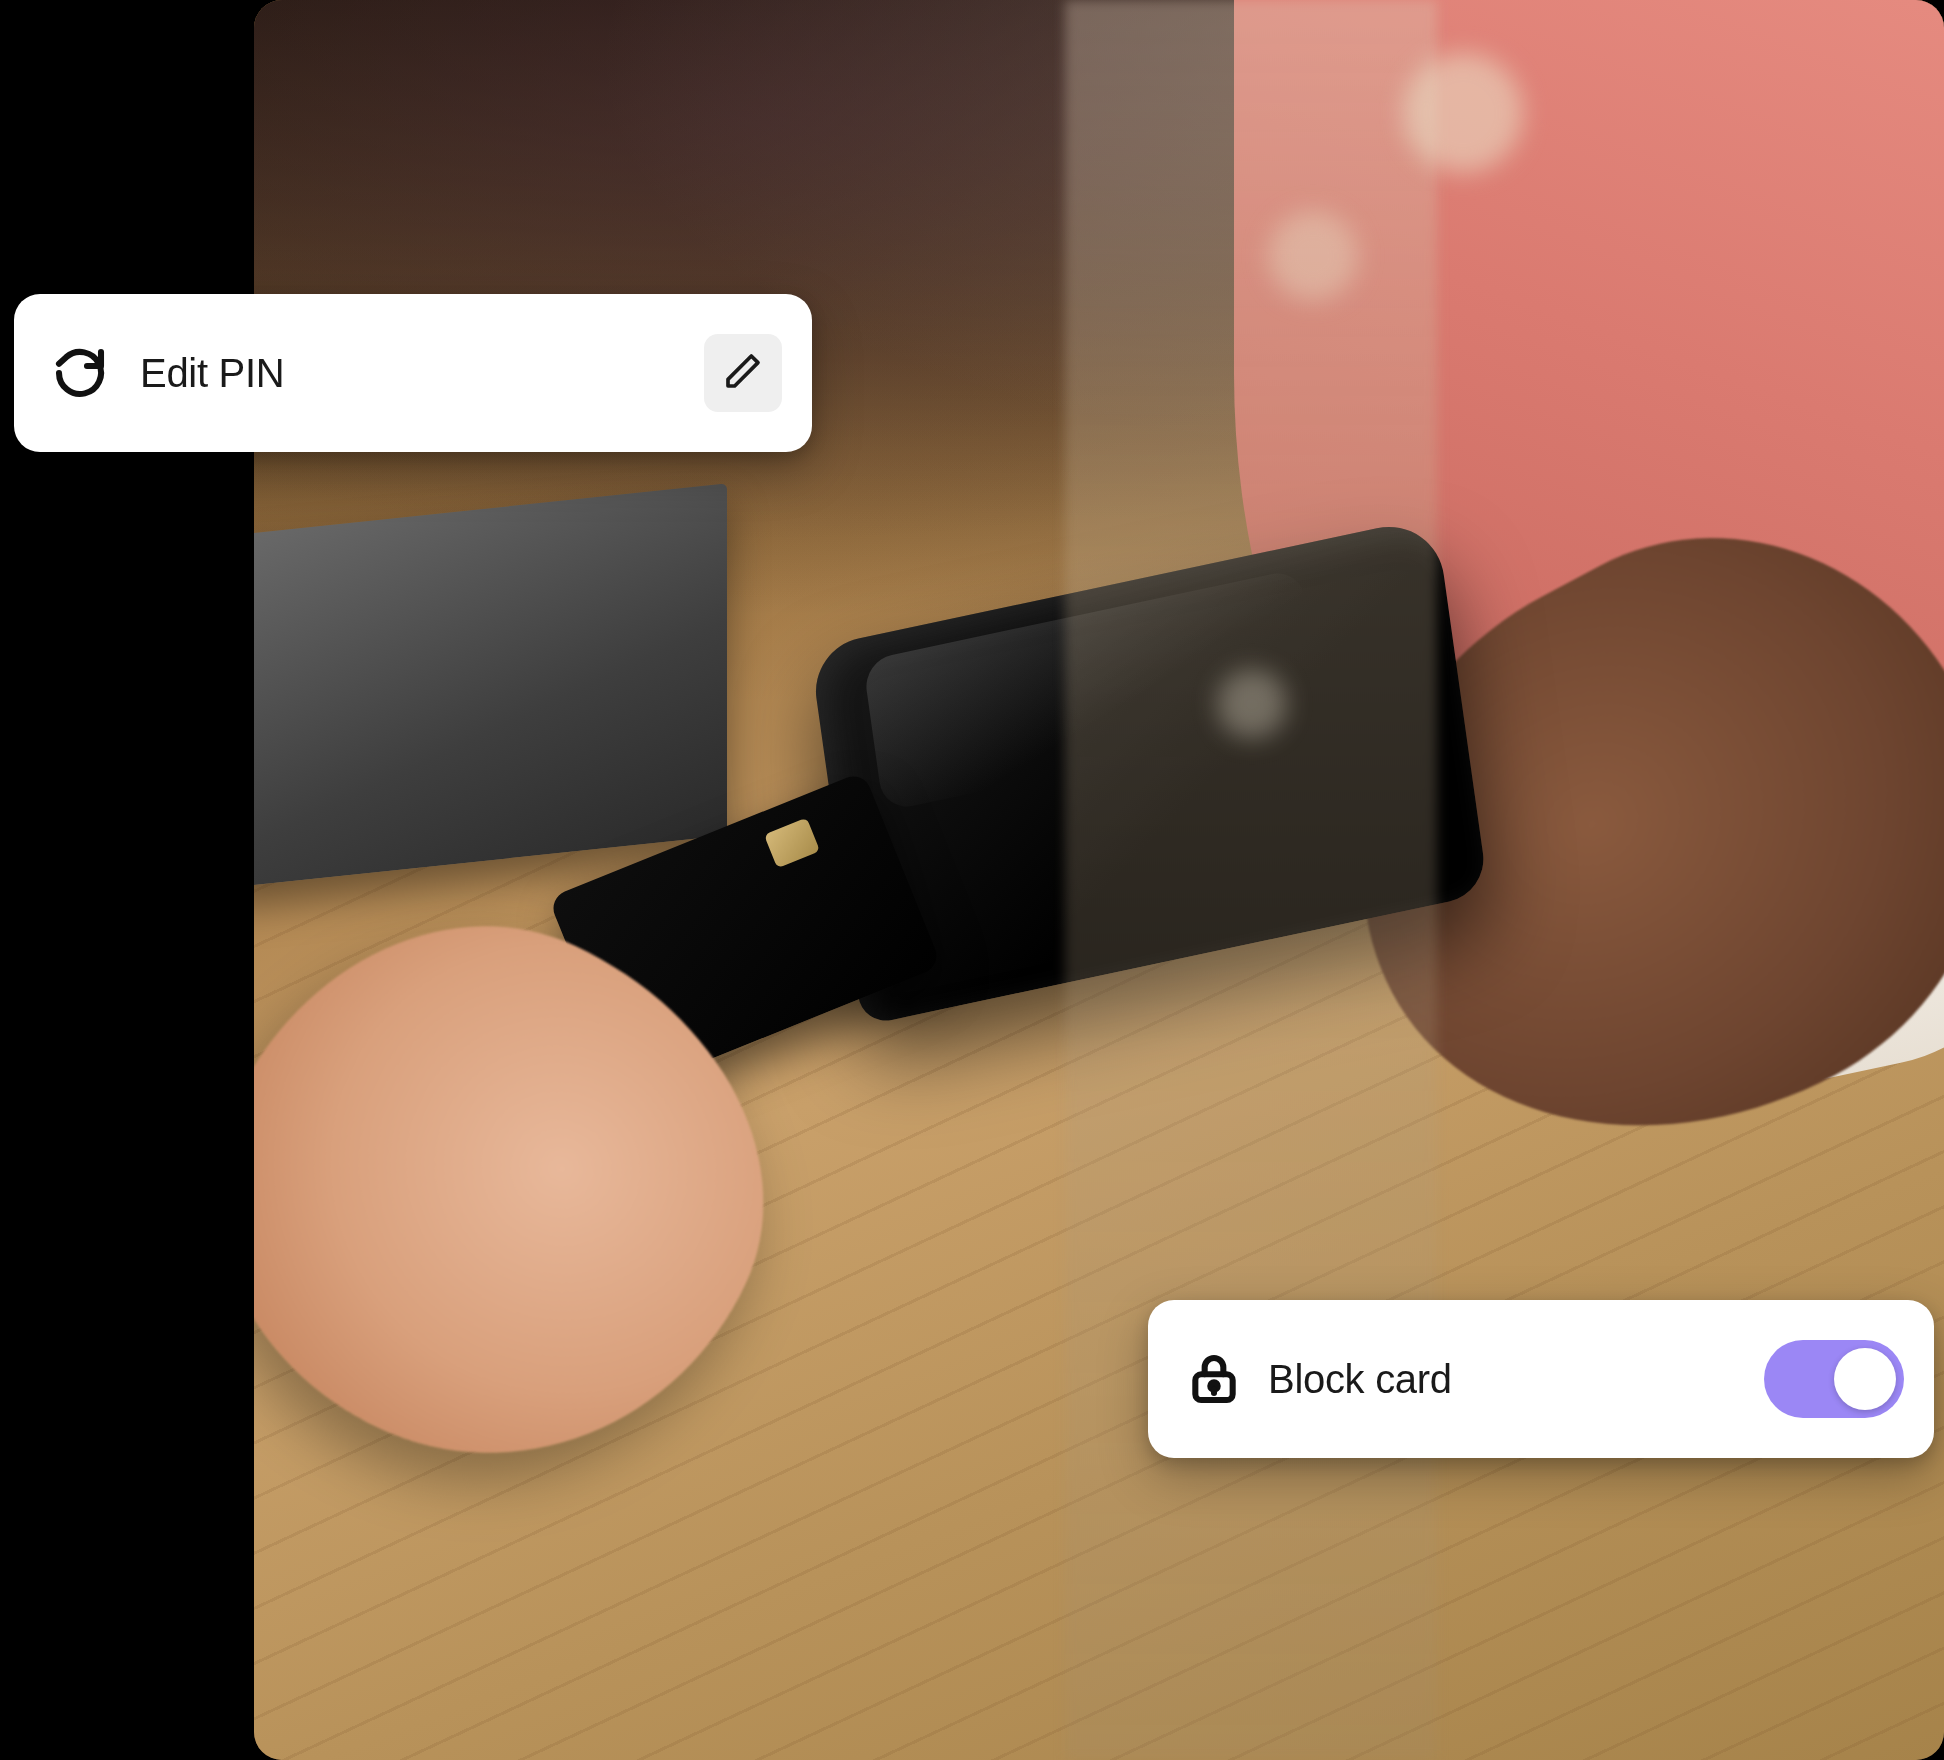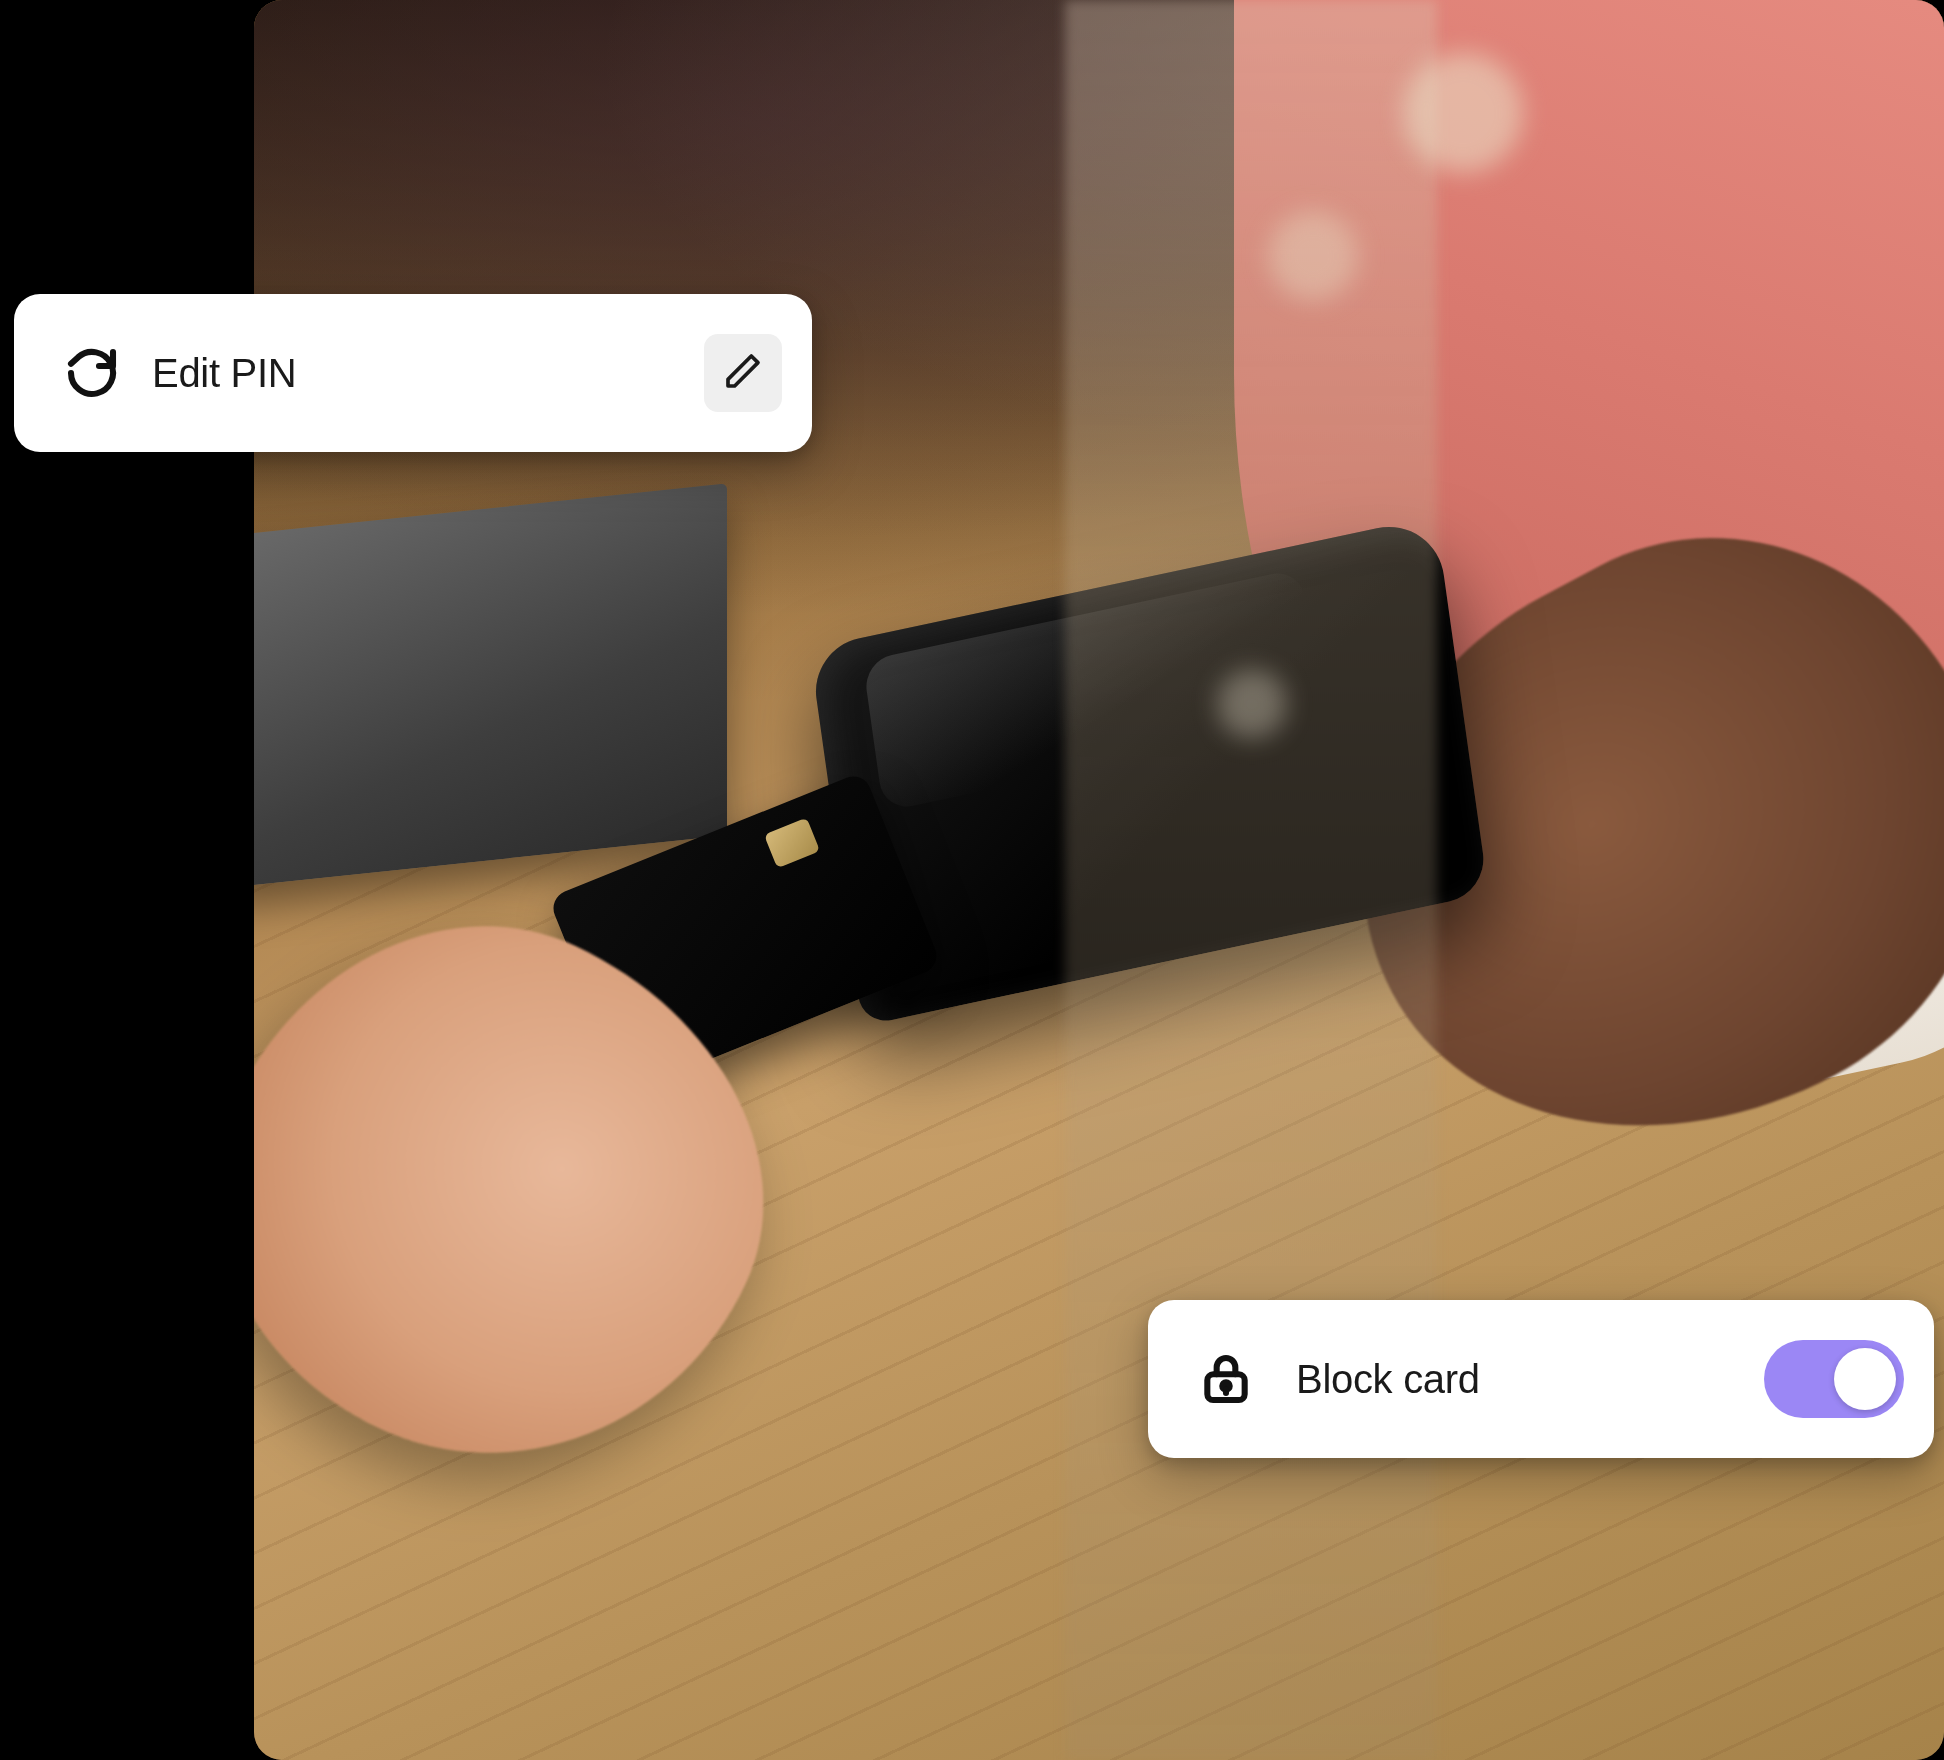--- a/index.html
+++ b/index.html
@@ -210,37 +210,37 @@
     }
     
     
     .ui-card {
       position: absolute;
       background: #fff;
       border-radius: 26px;
       box-shadow: 0 18px 50px rgba(0,0,0,0.28), 0 6px 16px rgba(0,0,0,0.18);
       display: flex;
       align-items: center;
-      padding: 0 30px 0 48px;
+      padding: 0 30px 0 36px;
     }
     
     .edit-pin-card {
       left: 14px;
       top: 294px;
       width: 798px;
       height: 158px;
       gap: 30px;
     }
     
     .block-card {
       left: 1148px;
       top: 1300px;
       width: 786px;
       height: 158px;
-      gap: 40px;
+      gap: 24px;
     }
     
     .ui-icon {
       width: 60px;
       height: 60px;
       flex: 0 0 60px;
       display: flex;
       align-items: center;
       justify-content: center;
       color: #111;

